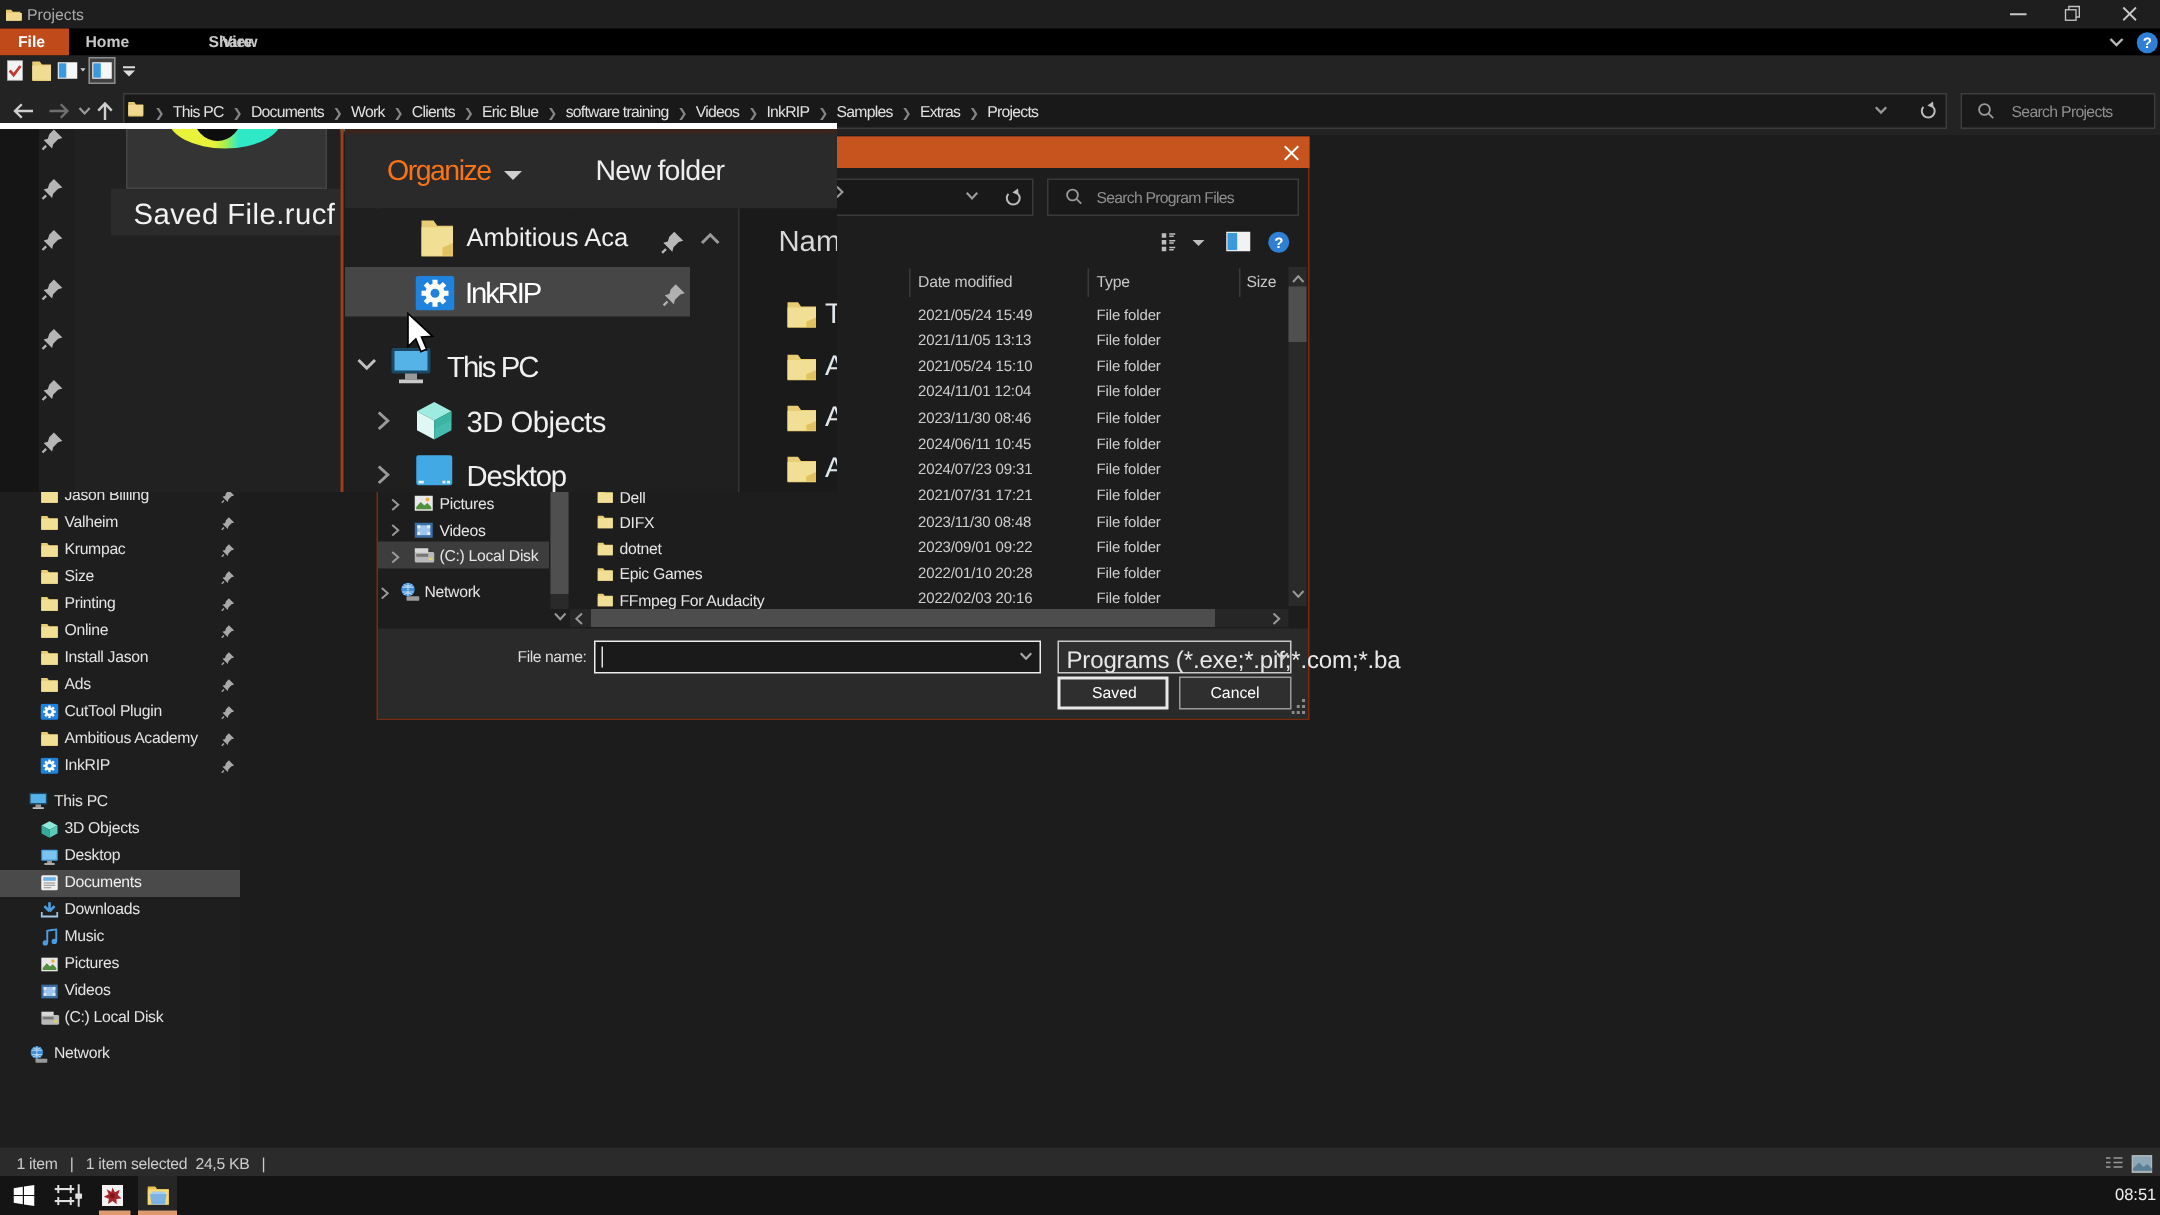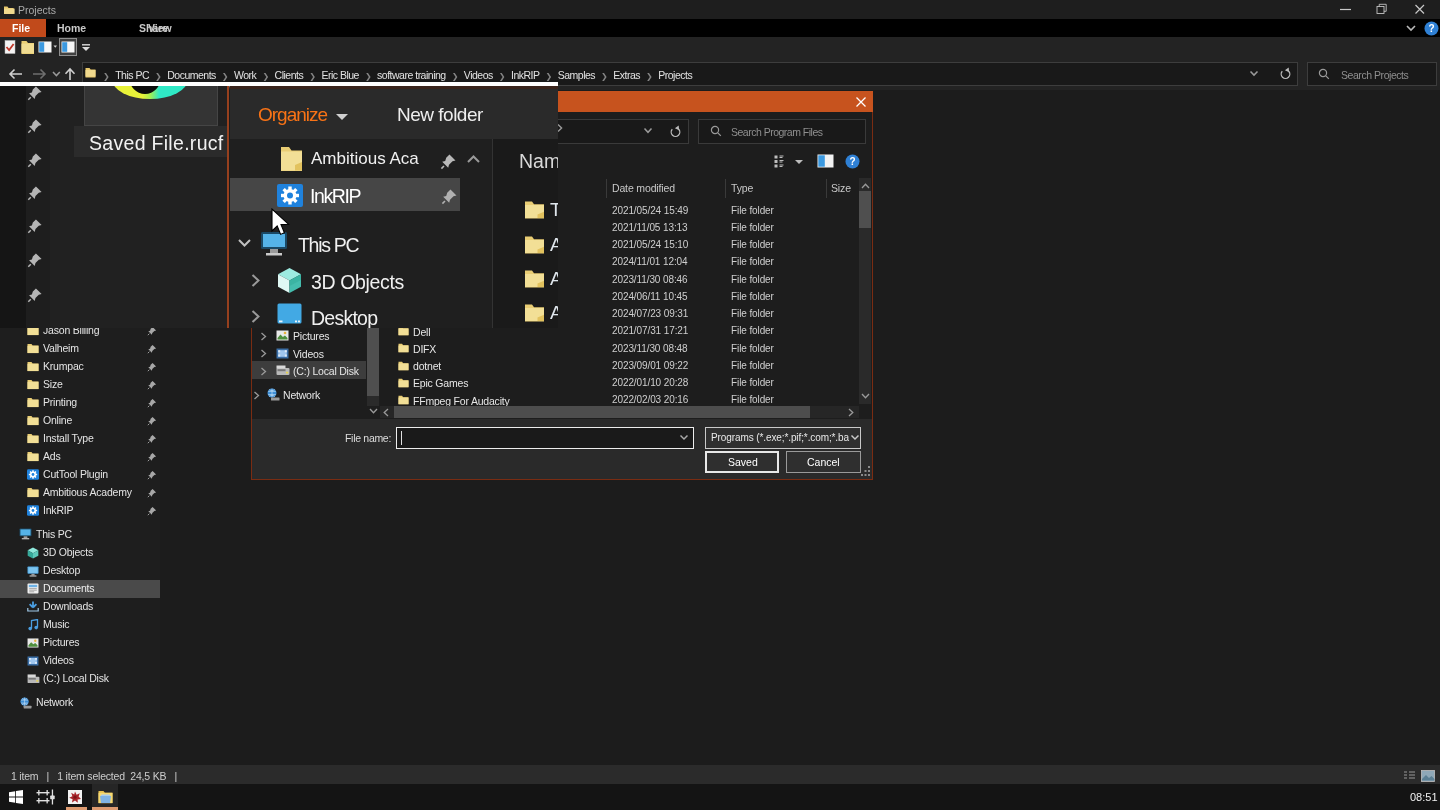--- a/index.html
+++ b/index.html
@@ -153,21 +153,21 @@
       </svg>
       <div class="abs txt" style="left:43px;top:414px;font-size:10.5px;letter-spacing:-0.2px;color:#e4e4e4;">Online</div>
       <svg class="abs" style="left:147px;top:415.5px;" width="10" height="10" viewBox="0 0 17 17">
         <path d="M9.5 1.5 l6 6 l-3 0.8 l-3.5 3.5 l-0.8 3 l-6 -6 l3 -0.8 l1 -3.2 z" fill="#a8a8a8"></path>
         <path d="M4 13 l-2.6 2.6" stroke="#a8a8a8" stroke-width="1.6"></path>
       </svg>
       <svg class="abs" style="left:27px;top:433px;" width="12" height="11" viewBox="0 0 12 11">
         <path d="M0.5 1 h4 l1.1 1.5 h5.9 v7.6 h-11 z" fill="#e9cd74"></path>
         <path d="M0.5 2.8 h11 v7.3 h-11 z" fill="#f2df96"></path>
       </svg>
-      <div class="abs txt" style="left:43px;top:432px;font-size:10.5px;letter-spacing:-0.2px;color:#e4e4e4;">Install Type</div>
+      <div class="abs txt" style="left:43px;top:432px;font-size:10.5px;letter-spacing:-0.2px;color:#e4e4e4;">Install Jason</div>
       <svg class="abs" style="left:147px;top:433.5px;" width="10" height="10" viewBox="0 0 17 17">
         <path d="M9.5 1.5 l6 6 l-3 0.8 l-3.5 3.5 l-0.8 3 l-6 -6 l3 -0.8 l1 -3.2 z" fill="#a8a8a8"></path>
         <path d="M4 13 l-2.6 2.6" stroke="#a8a8a8" stroke-width="1.6"></path>
       </svg>
       <svg class="abs" style="left:27px;top:451px;" width="12" height="11" viewBox="0 0 12 11">
         <path d="M0.5 1 h4 l1.1 1.5 h5.9 v7.6 h-11 z" fill="#e9cd74"></path>
         <path d="M0.5 2.8 h11 v7.3 h-11 z" fill="#f2df96"></path>
       </svg>
       <div class="abs txt" style="left:43px;top:450px;font-size:10.5px;letter-spacing:-0.2px;color:#e4e4e4;">Ads</div>
       <svg class="abs" style="left:147px;top:451.5px;" width="10" height="10" viewBox="0 0 17 17">
@@ -455,21 +455,21 @@
     </svg>
 
   <div class="abs" style="left:252px;top:419px;width:620px;height:60px;background:#2a2a2a;"></div>
   <div class="abs txt" style="left:345px;top:432px;font-size:10.5px;letter-spacing:-0.3px;color:#dddddd;">File name:</div>
   <div class="abs" style="left:396px;top:427px;width:298px;height:22px;background:#1a1a1a;border:1px solid #ededed;"></div>
   <div class="abs" style="left:401px;top:431px;width:1px;height:14px;background:#e0e0e0;"></div>
   <svg class="abs" style="left:678px;top:434px;" width="12" height="8" viewBox="0 0 12 8">
     <path d="M2.5 1.5 l3.5 3.6 l3.5 -3.6" stroke="#aaaaaa" stroke-width="1.4" fill="none"></path>
   </svg>
   <div class="abs" style="left:705px;top:427px;width:156px;height:22px;background:#2f2f2f;border:1px solid #c9c9c9;"></div>
-  <div class="abs txt" style="left:711px;top:432px;font-size:10px;color:#e8e8e8;letter-spacing:-0.1px;">Programs (*.exe;*.pif;*.com;*.ba</div>
+  <div class="abs txt" style="left:711px;top:432px;font-size:16px;color:#e8e8e8;letter-spacing:-0.1px;">Programs (*.exe;*.pif;*.com;*.ba</div>
   <svg class="abs" style="left:849px;top:434px;" width="12" height="8" viewBox="0 0 12 8">
     <path d="M2.5 1.5 l3.5 3.6 l3.5 -3.6" stroke="#cccccc" stroke-width="1.4" fill="none"></path>
   </svg>
   <div class="abs" style="left:705px;top:451px;width:74px;height:22px;background:#2f2f2f;border:2px solid #e8e8e8;"></div>
   <div class="abs txt" style="left:728px;top:456px;font-size:10.5px;color:#ffffff;">Saved</div>
   <div class="abs" style="left:786px;top:451px;width:75px;height:22px;background:#2f2f2f;border:1px solid #9a9a9a;"></div>
   <div class="abs txt" style="left:807px;top:456px;font-size:10.5px;color:#ffffff;">Cancel</div>
   <svg class="abs" style="left:861px;top:466px;" width="10" height="11" viewBox="0 0 10 11">
     <g fill="#8a8a8a">
       <rect x="7" y="0" width="2" height="2"></rect>

